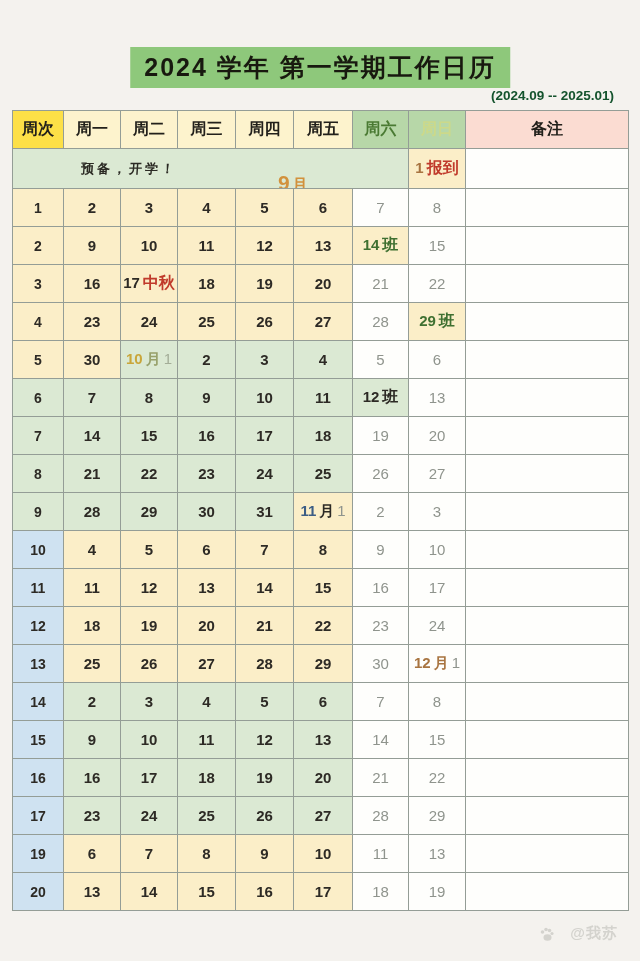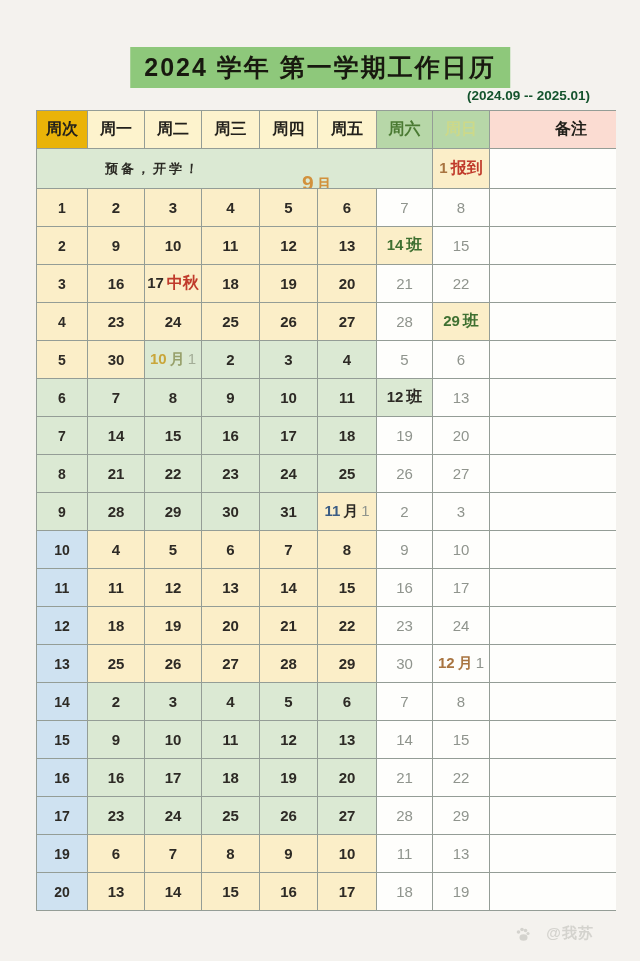--- a/index.html
+++ b/index.html
@@ -1,32 +1,32 @@
 <!DOCTYPE html>
 <html><head>
 <meta charset="utf-8">
 <style>
   html,body{margin:0;padding:0;}
   body{width:640px;height:961px;background:#f4f2ee;font-family:"Liberation Sans","DejaVu Sans",sans-serif;}
-  .screen{position:relative;width:592px;height:961px;overflow:hidden;margin-left:24px;}
+  .screen{position:relative;width:640px;height:961px;overflow:hidden;}
 
   .title{position:absolute;top:47px;left:50%;transform:translateX(-50%);
     background:#8ec87b;color:#18190f;font-size:25px;font-weight:700;
     letter-spacing:2px;padding:4px 14px;white-space:nowrap;}
   .subtitle{position:absolute;top:88px;right:26px;font-size:13.5px;color:#14532d;font-weight:700;}
 
   table{position:absolute;top:110px;left:12px;width:616px;border-collapse:collapse;
     table-layout:fixed;border:1.5px solid #7d8781;}
   th,td{border:1px solid #949d96;text-align:center;vertical-align:middle;padding:0;overflow:hidden;}
   th{height:37px;font-size:16px;font-weight:700;color:#22201b;}
   td{height:37px;font-size:15px;}
   td span{font-weight:700;}
   td span + span{margin-left:3px;}
 
-  .bg-hblue{background:#eab308;}
+  .bg-hblue{background:#fde047;}
   .bg-hcream{background:#fdf3cd;}
   .bg-hgreen{background:#b7d7a8;}
   .bg-hpink{background:#fbdcd2;}
   .t-sat{color:#4a7a33;}
   .t-sun{color:#ccd98a;}
 
   .bg-cream{background:#fbeec8;}
   .bg-green{background:#dbe9d3;}
   .bg-blue{background:#cfe2f1;}
   .bg-white{background:#fefefc;}

